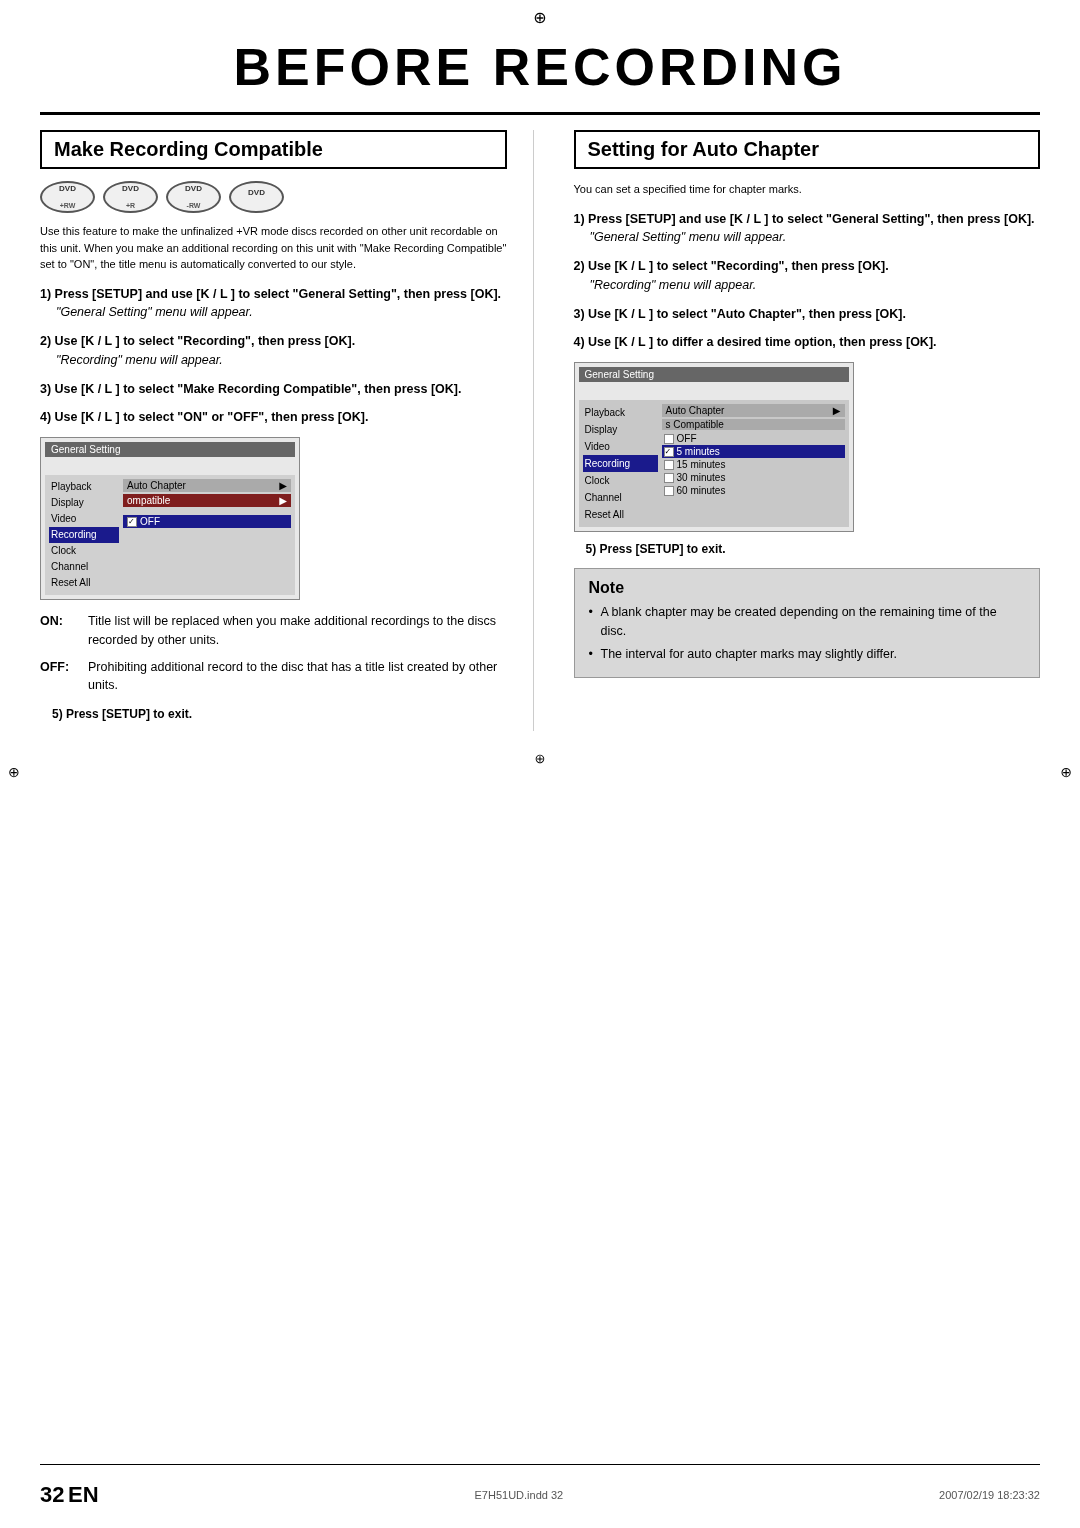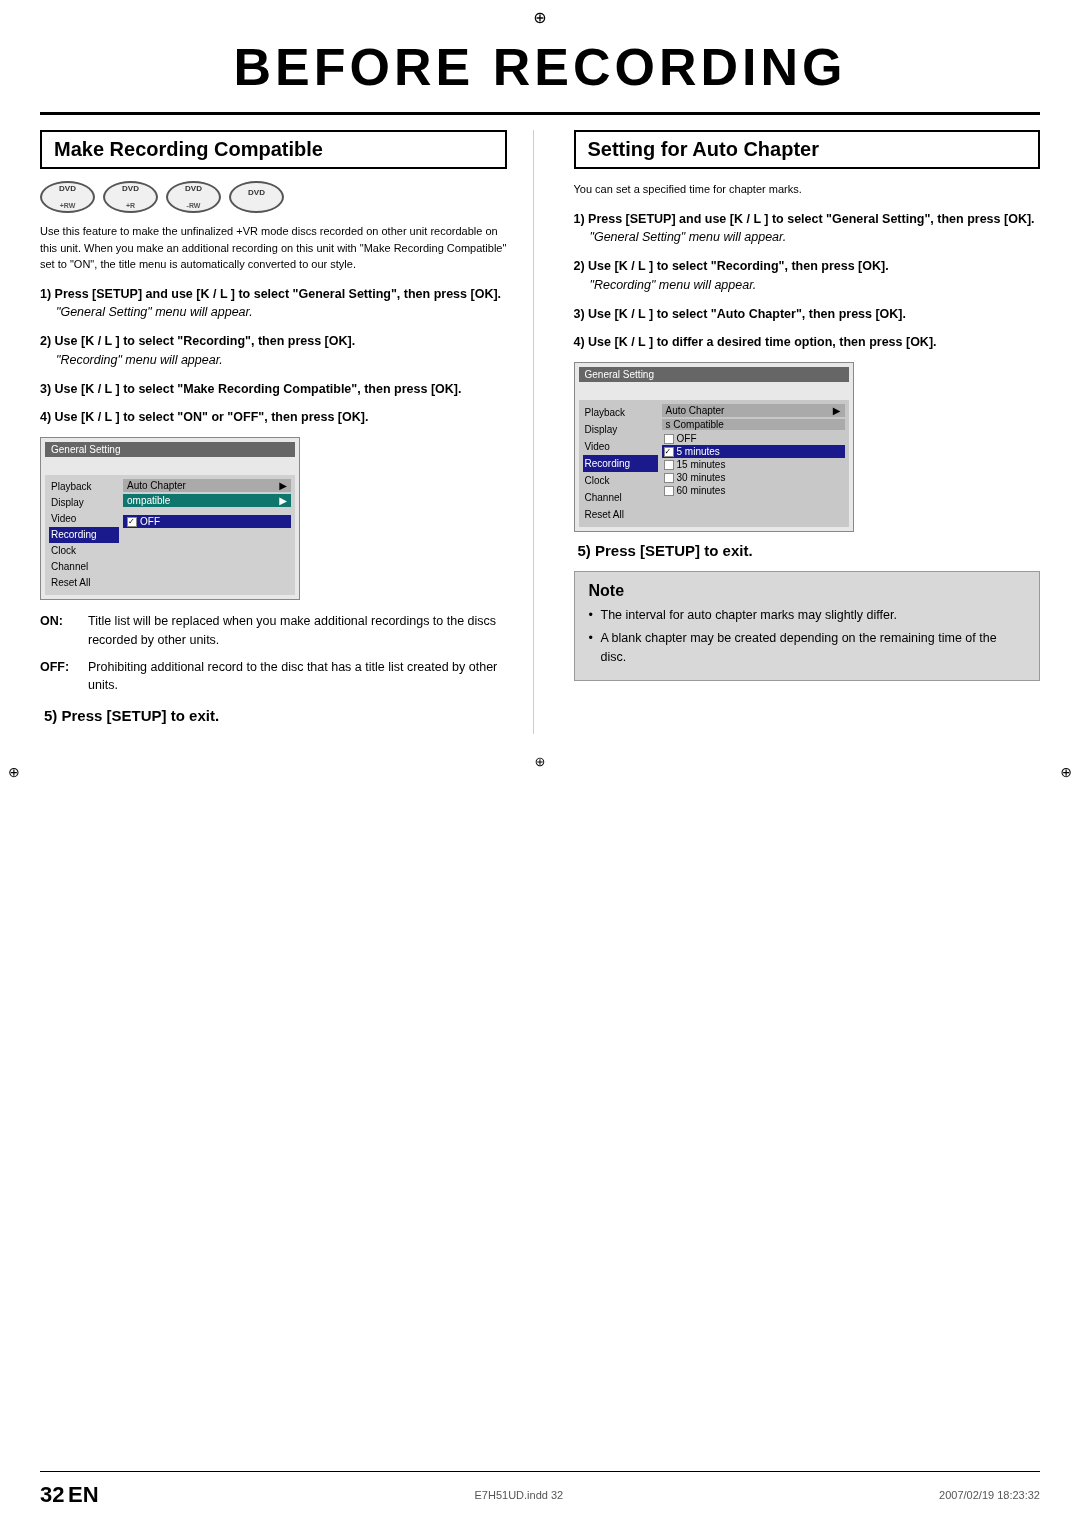--- a/index.html
+++ b/index.html
@@ -179,21 +179,21 @@
     .menu-right-item {
       background: #aaa;
       font-size: 10px;
       padding: 1px 4px;
       margin-bottom: 2px;
       display: flex;
       justify-content: space-between;
       align-items: center;
     }
     .menu-right-item.selected-item {
-      background: #0f766e;
+      background: #7f1d1d;
       color: #fff;
     }
     .arrow-right {
       font-size: 10px;
     }
     .menu-off-row {
       display: flex;
       align-items: center;
       background: #1a1a8c;
       color: #fff;
@@ -223,22 +223,22 @@
       font-size: 8px;
       color: #000;
       position: absolute;
       top: -1px;
       left: 0;
     }
 
     
     .press-setup {
       font-weight: bold;
-      font-size: 15px;
-      margin: 10px 4px;
+      font-size: 12px;
+      margin: 10px 12px;
     }
 
     
     .note-box {
       background: #d8d8d8;
       border: 1px solid #999;
       padding: 10px 14px;
       margin-top: 12px;
     }
     .note-title {
@@ -262,21 +262,21 @@
     
     .page-footer {
       position: absolute;
       bottom: 20px;
       left: 40px;
       right: 40px;
       display: flex;
       justify-content: space-between;
       align-items: center;
       border-top: 1px solid #000;
-      padding-top: 10px;
+      padding-top: 17px;
     }
     .page-number {
       font-size: 22px;
       font-weight: bold;
     }
     .footer-center {
       font-size: 11px;
       color: #555;
     }
     .footer-right {
@@ -515,22 +515,22 @@
               </div>
             </div>
           </div>
         </div>
       </div>
 
       <div class="press-setup">5) Press [SETUP] to exit.</div>
 
       <div class="note-box">
         <div class="note-title">Note</div>
+        <div class="note-item">A blank chapter may be created depending on the remaining time of the disc.</div>
         <div class="note-item">The interval for auto chapter marks may slightly differ.</div>
-        <div class="note-item">A blank chapter may be created depending on the remaining time of the disc.</div>
       </div>
     </div>
   </div>
 
   <div class="page-footer">
     <div>
       <span class="page-number">32</span>
       <span style="font-size:22px; font-weight:bold;">EN</span>
     </div>
     <div class="footer-center">

